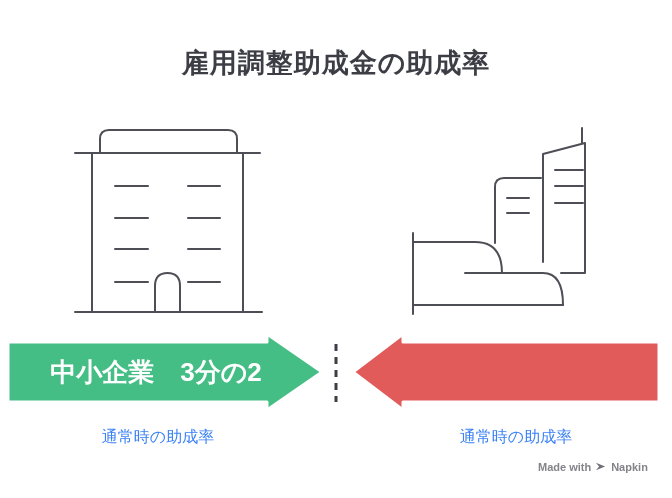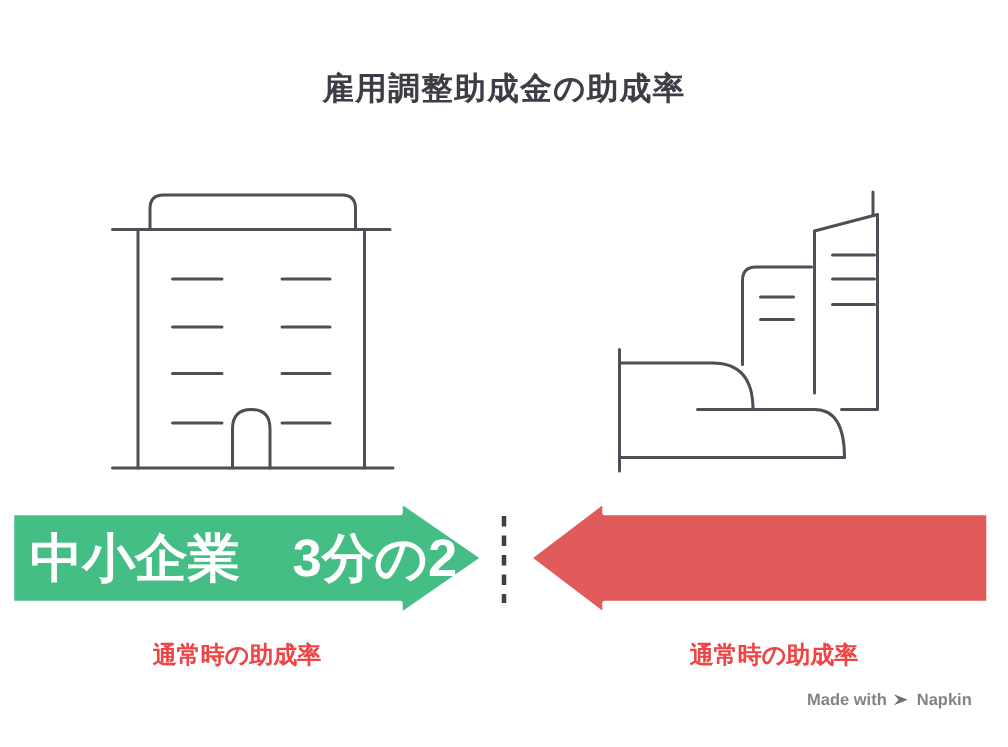--- a/index.html
+++ b/index.html
@@ -8,54 +8,54 @@
     width: 672px;
     height: 498px;
     background: #ffffff;
     overflow: hidden;
     font-family: "Liberation Sans", "DejaVu Sans", sans-serif;
   }
   .title {
     position: absolute;
     top: 45px; left: 0; right: 0;
     text-align: center;
-    font-size: 21px;
+    font-size: 27px;
     font-weight: 700;
     letter-spacing: 1px;
     color: #3d3d46;
   }
   .building-svg { position: absolute; }
   .building-left  { left: 65px;  top: 112px; }
   .building-right { left: 405px; top: 112px; }
   .arrow-svg { position: absolute; top: 328px; }
   .arrow-svg.green { left: 0; }
   .arrow-svg.red   { left: 340px; }
   .arrow-label {
     position: absolute;
     top: 342px;
     width: 272px;
     height: 61px;
     line-height: 61px;
     text-align: center;
-    font-size: 35px;
+    font-size: 26px;
     font-weight: 700;
     color: #ffffff;
     white-space: nowrap;
   }
   .arrow-label.green-label { left: 20px; }
   .arrow-label.red-label   { left: 390px; }
   .divider-svg { position: absolute; left: 332px; top: 343px; }
   .caption {
     position: absolute;
     top: 427px;
     width: 240px;
     text-align: center;
     font-size: 16px;
-    font-weight: 700;
-    color: #ef4444;
+    font-weight: 400;
+    color: #3b82f6;
   }
   .caption.left-caption  { left: 38px; }
   .caption.right-caption { left: 396px; }
   .watermark {
     position: absolute;
     left: 538px;
     top: 461px;
     display: flex;
     gap: 4px;
     font-size: 11px;

